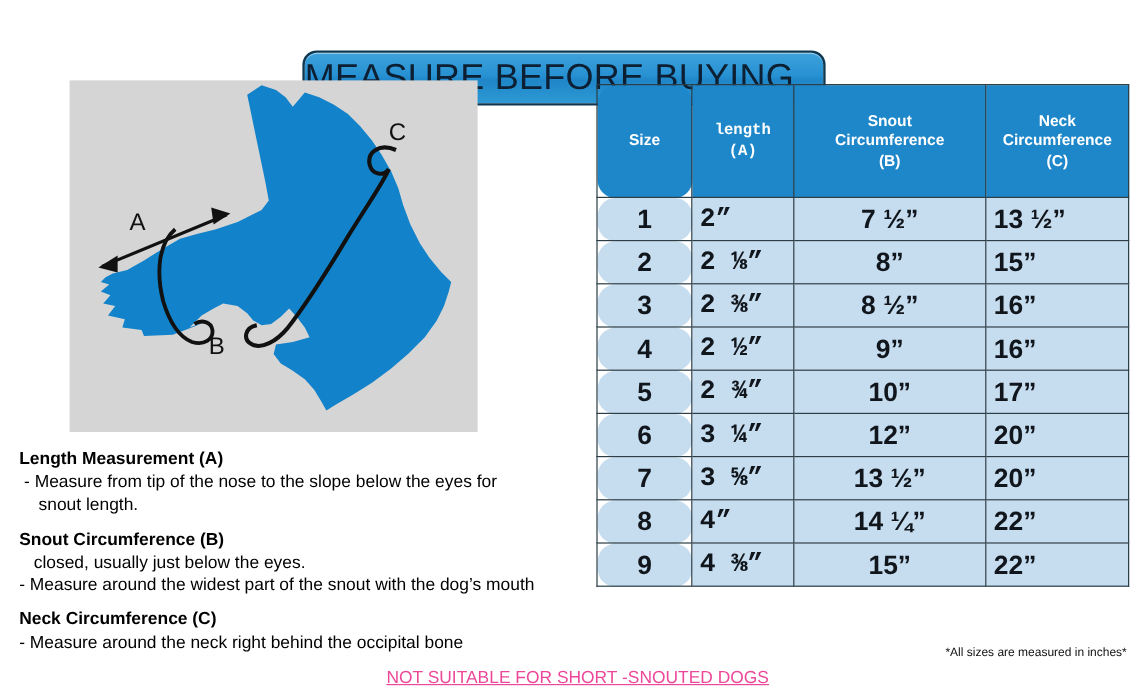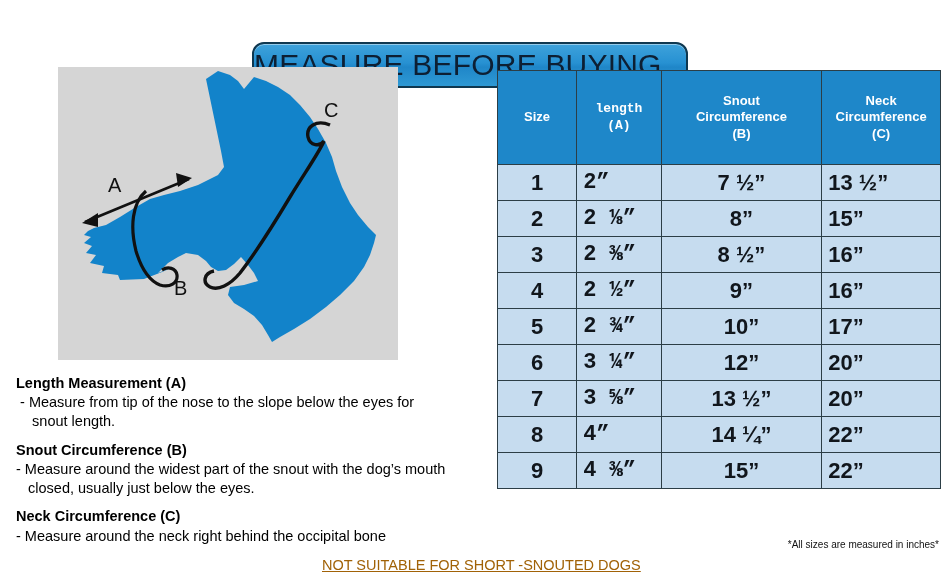--- a/index.html
+++ b/index.html
@@ -72,21 +72,21 @@
     line-height: 1.33;
     white-space: pre;
   }
 
   
   .not-suitable {
     position: absolute;
     left: 322px;
     top: 557px;
     font-size: 14.5px;
-    color: #a16207;
+    color: #ec4899;
     text-decoration: underline;
     white-space: nowrap;
   }
 
   
   .size-table {
     position: absolute;
     left: 497px;
     top: 70px;
     width: 444px;
@@ -112,21 +112,21 @@
   .size-table tbody td {
     background: #c6dcef;
     height: 36px;
     font-size: 22px;
     font-weight: bold;
     color: #11161c;
     padding: 0 6px;
     vertical-align: middle;
     white-space: nowrap;
   }
-  .col-size   { width: 74px; text-align: center; }
+  .col-size   { width: 74px; text-align: center; border-radius: 15px; }
   .col-length { width: 79px; text-align: left; font-family: Liberation Mono, monospace; }
   .col-snout  { width: 150px; text-align: center; }
   .col-neck   { width: 111px; text-align: left; }
 
   
   .footnote {
     position: absolute;
     right: 6px;
     top: 539px;
     font-size: 10px;
@@ -179,22 +179,22 @@
 <div class="descriptions">
 
   <div class="desc-block">
     <div class="desc-heading">Length Measurement (A)</div>
     <div class="desc-line"> - Measure from tip of the nose to the slope below the eyes for</div>
     <div class="desc-line">    snout length.</div>
   </div>
 
   <div class="desc-block">
     <div class="desc-heading">Snout Circumference (B)</div>
+    <div class="desc-line">   closed, usually just below the eyes.</div>
     <div class="desc-line">- Measure around the widest part of the snout with the dog’s mouth</div>
-    <div class="desc-line">   closed, usually just below the eyes.</div>
   </div>
 
   <div class="desc-block">
     <div class="desc-heading">Neck Circumference (C)</div>
     <div class="desc-line">- Measure around the neck right behind the occipital bone</div>
   </div>
 
 </div>
 
 <div class="not-suitable">NOT SUITABLE FOR SHORT -SNOUTED DOGS</div>

